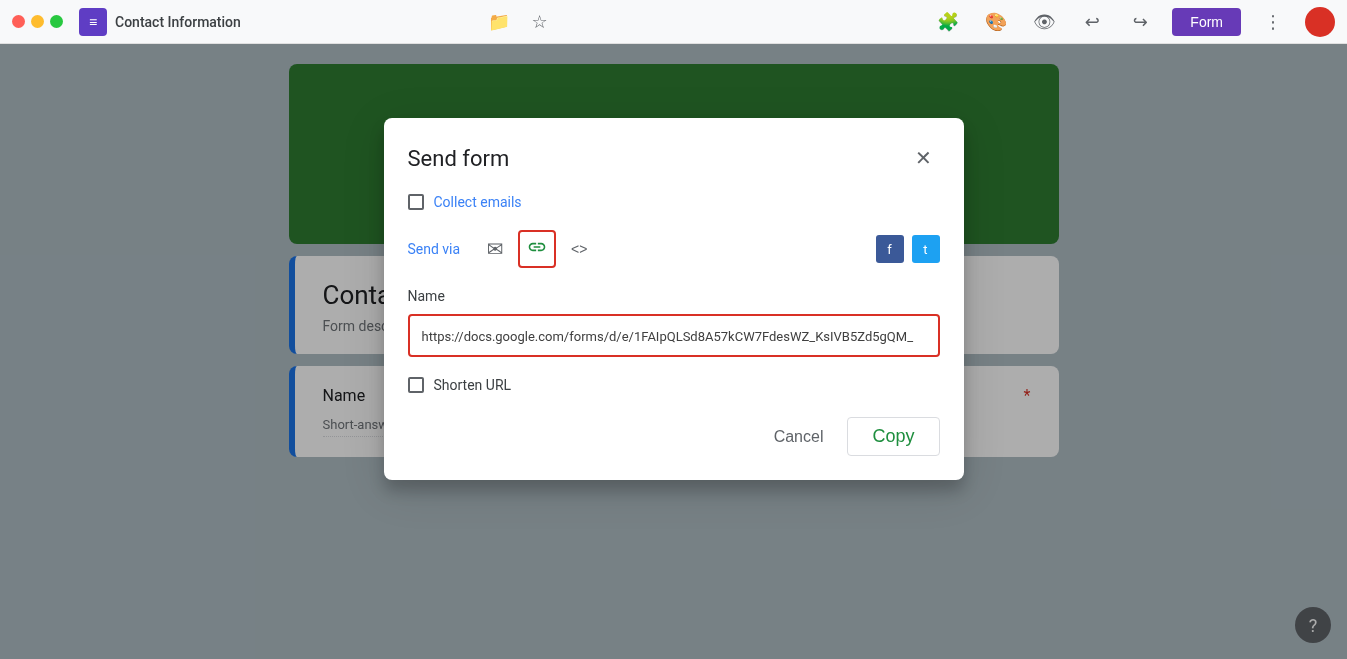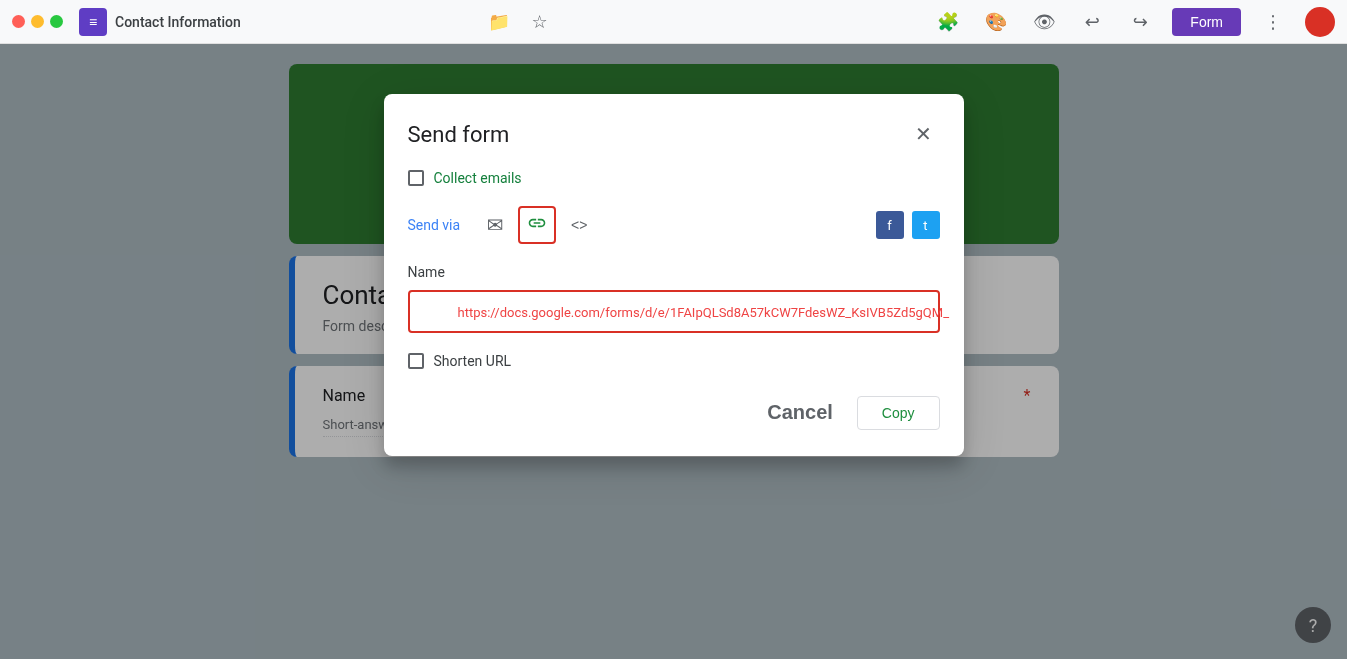--- a/index.html
+++ b/index.html
@@ -159,21 +159,21 @@
     }
 
     
     .overlay {
       position: absolute;
       top: 0; left: 0; right: 0; bottom: 0;
       background: rgba(0,0,0,0.32);
       display: flex;
       align-items: flex-start;
       justify-content: center;
-      padding-top: 50px;
+      padding-top: 74px;
       z-index: 100;
     }
 
     
     .dialog {
       background: white;
       border-radius: 8px;
       width: 580px;
       padding: 24px;
       box-shadow: 0 11px 15px rgba(0,0,0,0.2), 0 9px 46px rgba(0,0,0,0.12);
@@ -213,21 +213,21 @@
       width: 16px;
       height: 16px;
       border: 2px solid #5f6368;
       border-radius: 2px;
       background: white;
       cursor: pointer;
       flex-shrink: 0;
     }
     .collect-label {
       font-size: 14px;
-      color: #15803d;
+      color: #3b82f6;
     }
     .send-via-row {
       display: flex;
       align-items: center;
       gap: 16px;
       margin-bottom: 20px;
     }
     .send-via-label {
       font-size: 14px;
       color: #3b82f6;
@@ -286,24 +286,23 @@
       border: 2px solid #d93025;
       border-radius: 4px;
       padding: 10px 12px;
       background: white;
     }
     .link-input {
       width: 100%;
       border: none;
       outline: none;
       font-size: 13px;
-      color: #ef4444;
+      color: #404040;
       font-family: inherit;
       background: transparent;
-      margin-left: 36px;
     }
     .shorten-row {
       display: flex;
       align-items: flex-end;
       gap: 10px;
       margin-bottom: 24px;
     }
     .shorten-label {
       font-size: 14px;
       color: #3c4043;
@@ -312,31 +311,31 @@
     .dialog-footer {
       display: flex;
       justify-content: flex-end;
       align-items: center;
       gap: 8px;
     }
     .cancel-btn {
       background: transparent;
       border: none;
       color: #5f6368;
-      font-size: 20px;
-      font-weight: 700;
+      font-size: 16px;
+      font-weight: 400;
       padding: 8px 16px;
       cursor: pointer;
       border-radius: 4px;
     }
     .copy-btn {
       background: transparent;
       border: 1px solid #dadce0;
       color: #1e8e3e;
-      font-size: 14px;
+      font-size: 18px;
       font-weight: 500;
       padding: 8px 24px;
       cursor: pointer;
       border-radius: 4px;
     }
 
     
     .help-btn {
       position: absolute;
       bottom: 16px;

